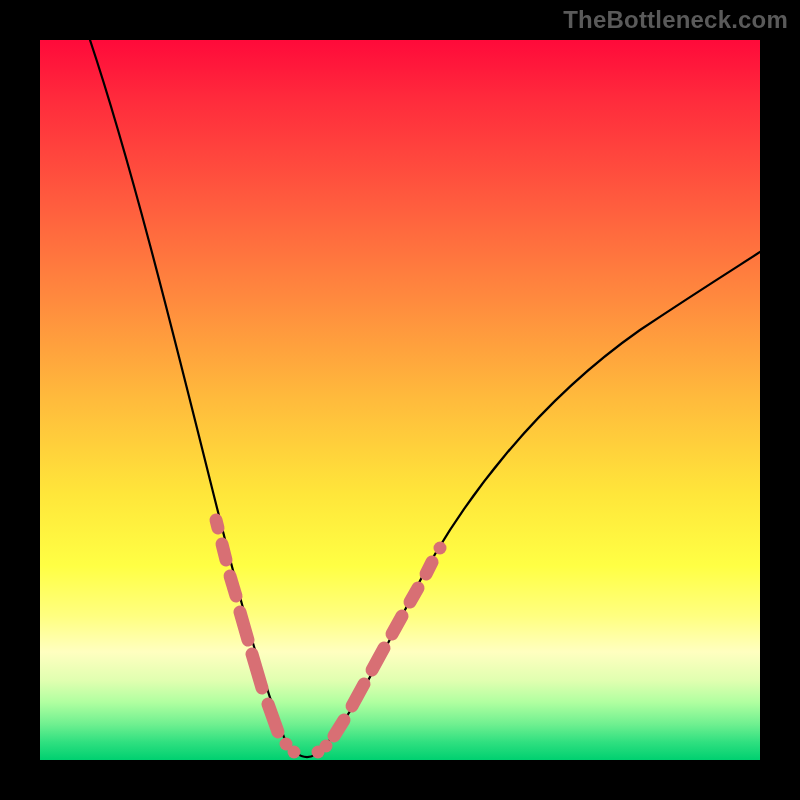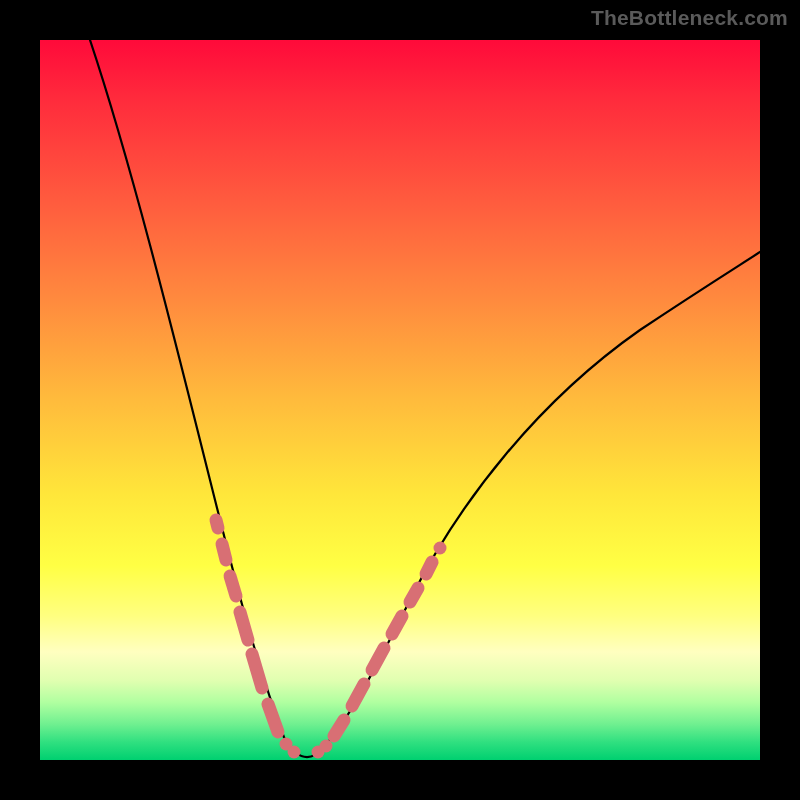--- a/index.html
+++ b/index.html
@@ -32,21 +32,21 @@
       #70f090 95%,
       #30e080 97.5%,
       #00d070 100%
     );
   }
   .watermark {
     position: absolute;
     top: 6px;
     right: 12px;
     color: #5a5a5a;
-    font-size: 21px;
+    font-size: 24px;
     font-weight: 600;
     letter-spacing: 0.2px;
     user-select: none;
   }
   svg.plot {
     position: absolute;
     left: 0;
     top: 0;
     width: 720px;
     height: 720px;

